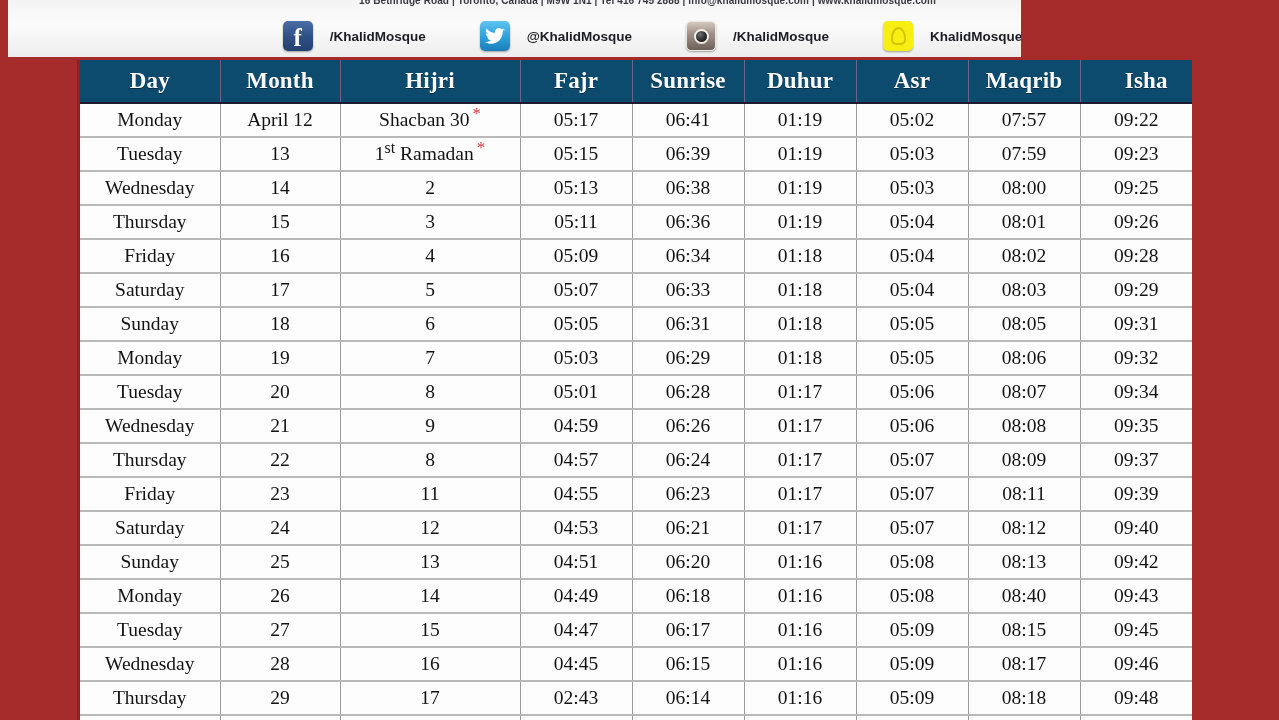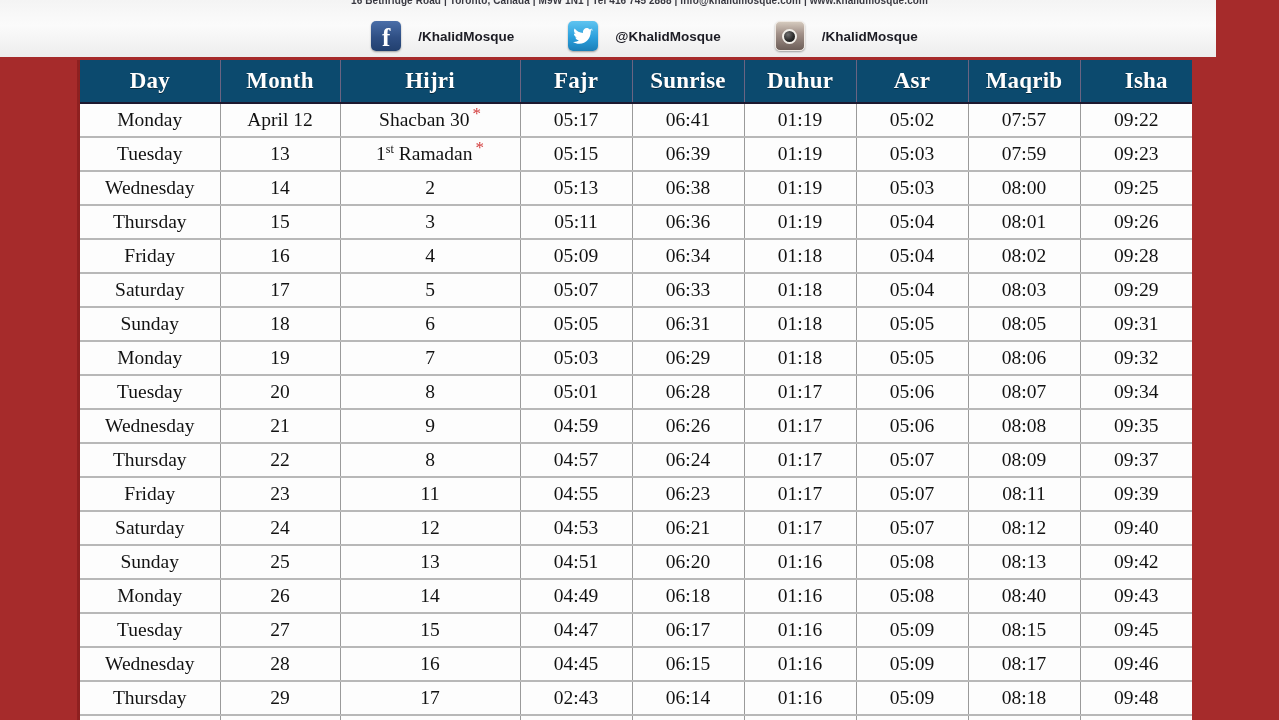--- a/index.html
+++ b/index.html
@@ -16,23 +16,23 @@
     position: relative;
     width: 1279px;
     height: 720px;
     background: #a62b2b;
     overflow: hidden;
   }
 
   
   .banner {
     position: absolute;
-    left: 0;
+    left: 8px;
     top: 0;
-    width: 1216px;
+    width: 1013px;
     height: 57px;
     background: linear-gradient(to bottom, #f4f4f4 0%, #fbfbfb 45%, #ededed 100%);
     overflow: hidden;
     text-decoration: underline;
   }
 
   
   .contact-line {
     position: absolute;
     left: 0;
@@ -194,21 +194,21 @@
 
   .star {
     color: #d23a3a;
     font-size: 17px;
     vertical-align: super;
     line-height: 0;
     margin-left: 3px;
   }
 
   sup.ord {
-    font-size: 12px;
+    font-size: 16px;
     vertical-align: super;
     line-height: 0;
   }
 </style>
 </head>
 <body>
 
 <div id="page">
 
   <div class="banner">
@@ -233,20 +233,26 @@
         <span class="social-label">@KhalidMosque</span>
       </div>
 
       <div class="social">
         <span class="social-badge badge-ig">
           <span class="lens"></span>
         </span>
         <span class="social-label">/KhalidMosque</span>
       </div>
 
+      <div class="social">
+        <span class="social-badge badge-sc">
+          <span class="ghost"></span>
+        </span>
+        <span class="social-label">KhalidMosque</span>
+      </div>
 
     </div>
   </div>
 
   <div class="table-wrap">
     <table class="timetable">
       <colgroup>
         <col class="col-day">
           <col class="col-month">
           <col class="col-hijri">

